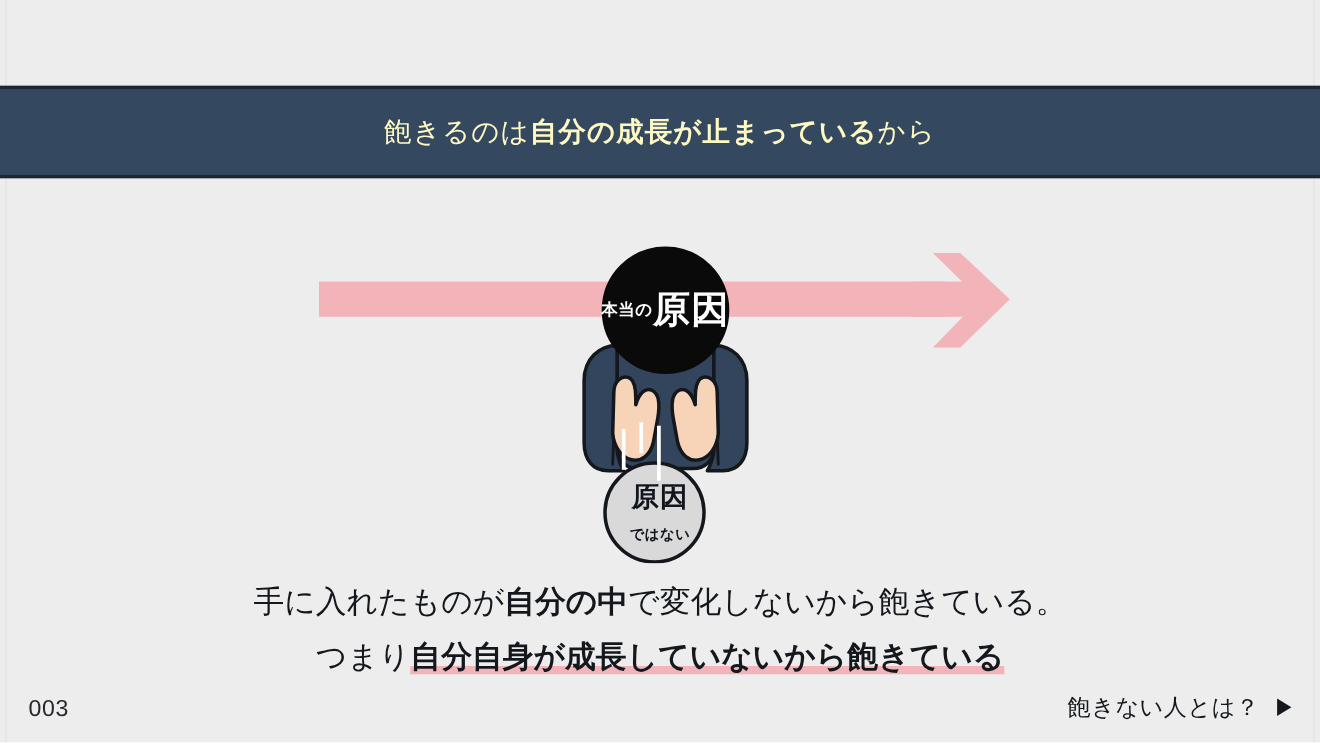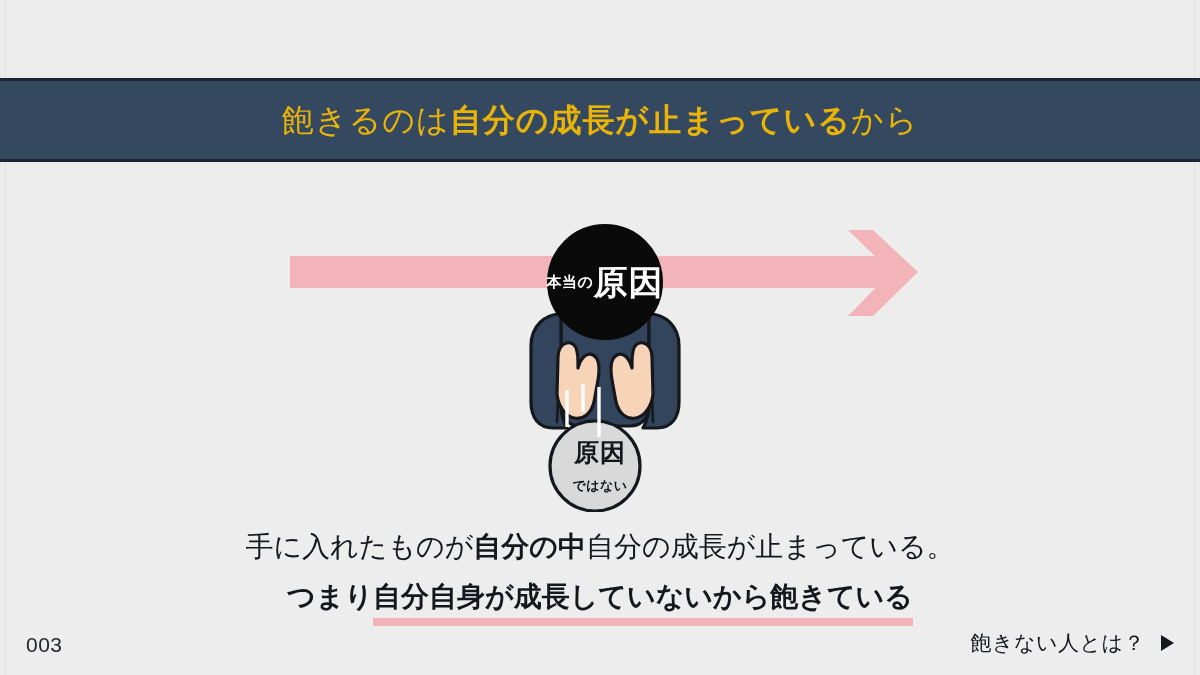--- a/index.html
+++ b/index.html
@@ -42,22 +42,22 @@
     height: 84px;
     background: #34495f;
     border-top: 3px solid #1d2733;
     border-bottom: 3px solid #1d2733;
     box-sizing: border-box;
     display: flex;
     align-items: center;
     justify-content: center;
   }
   .title-text {
-    color: #eab308;
-    font-size: 32px;
+    color: #fef9c3;
+    font-size: 25px;
     letter-spacing: 1px;
     white-space: nowrap;
     line-height: 1;
   }
   .title-text .b {
     font-weight: bold;
   }
 
   
   .arrow-wrap {
@@ -152,24 +152,24 @@
   .caption-line1 .b { font-weight: bold; }
 
   .caption-line2 {
     font-size: 28px;
     color: #14181d;
     line-height: 1.35;
     margin-top: 12px;
     white-space: nowrap;
     font-weight: bold;
   }
-  .caption-line2 .plain { font-weight: bold; }
+  .caption-line2 .plain { font-weight: normal; }
   .caption-line2 .hl {
     background-image: linear-gradient(to top, #f2b4b8 0px, #f2b4b8 8px, transparent 8px);
-    padding-bottom: 14px;
+    padding-bottom: 1px;
   }
 
   
   .footer-left {
     position: absolute;
     left: 26px;
     bottom: 18px;
     font-size: 21px;
     color: #24282d;
     letter-spacing: 0.5px;
@@ -283,21 +283,21 @@
     <div class="head-small">本当の</div>
     <div class="head-big">原因</div>
   </div>
 
   <div class="ball-label">
     <div class="ball-big">原因</div>
     <div class="ball-small">ではない</div>
   </div>
 
   <div class="caption">
-    <div class="caption-line1"><span>手に入れたものが</span><span class="b">自分の中</span><span>自分の成長が止まっている。</span></div>
+    <div class="caption-line1"><span>手に入れたものが</span><span class="b">自分の中</span><span>で変化しないから飽きている。</span></div>
 
     <div class="caption-line2"><span class="plain">つまり</span><span class="hl">自分自身が成長していないから飽きている</span></div>
   </div>
 
   <div class="footer-left">003</div>
 
   <div class="footer-right">
     <div class="footer-right-label">飽きない人とは？</div>
     <div class="next-triangle"></div>
   </div>

